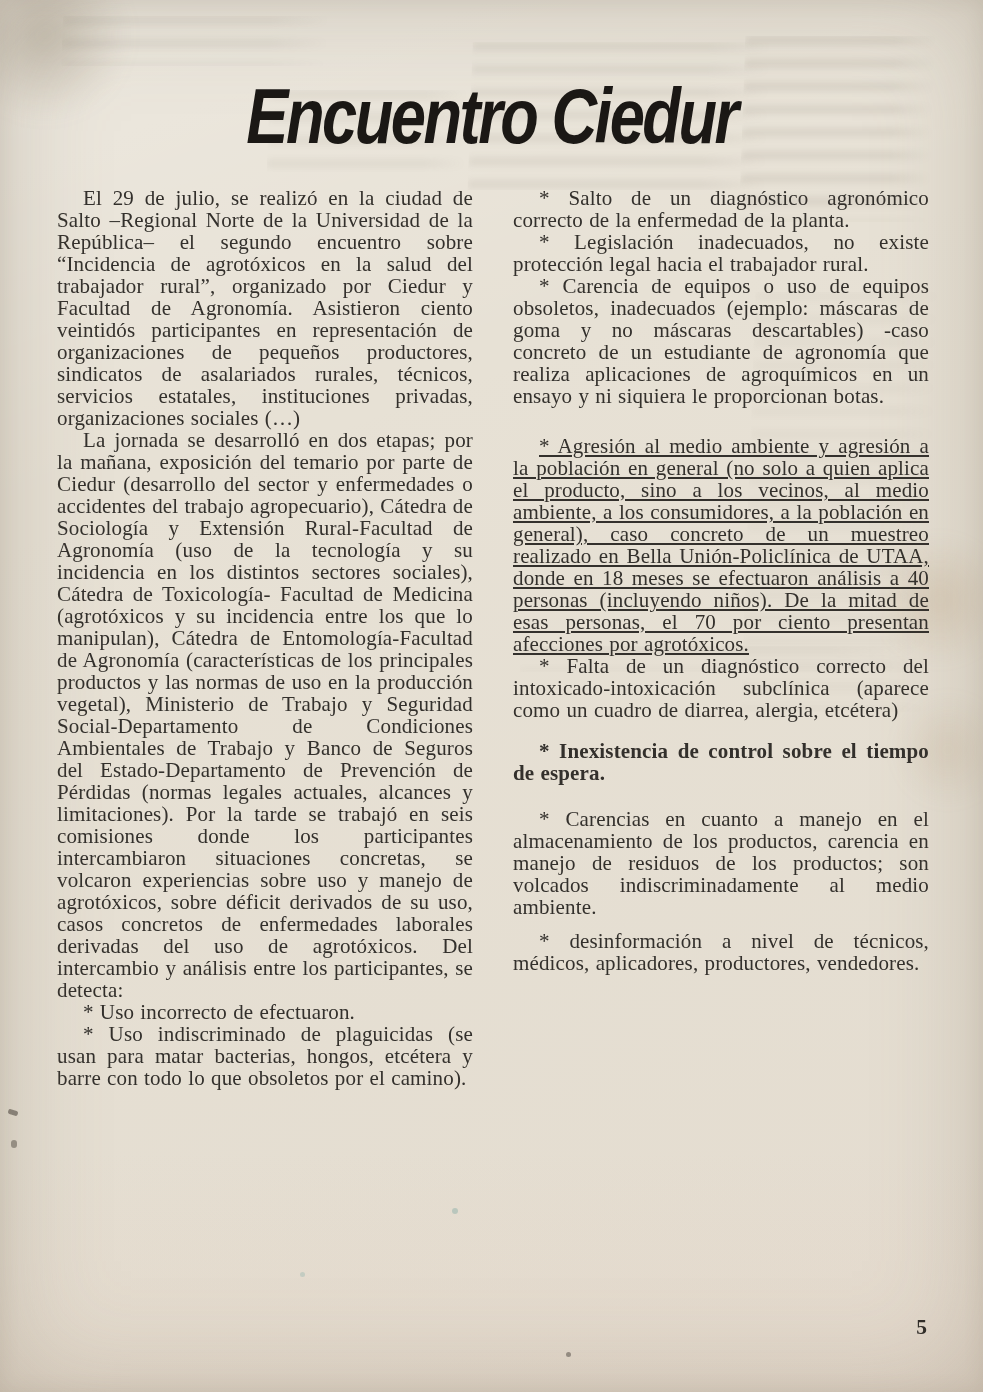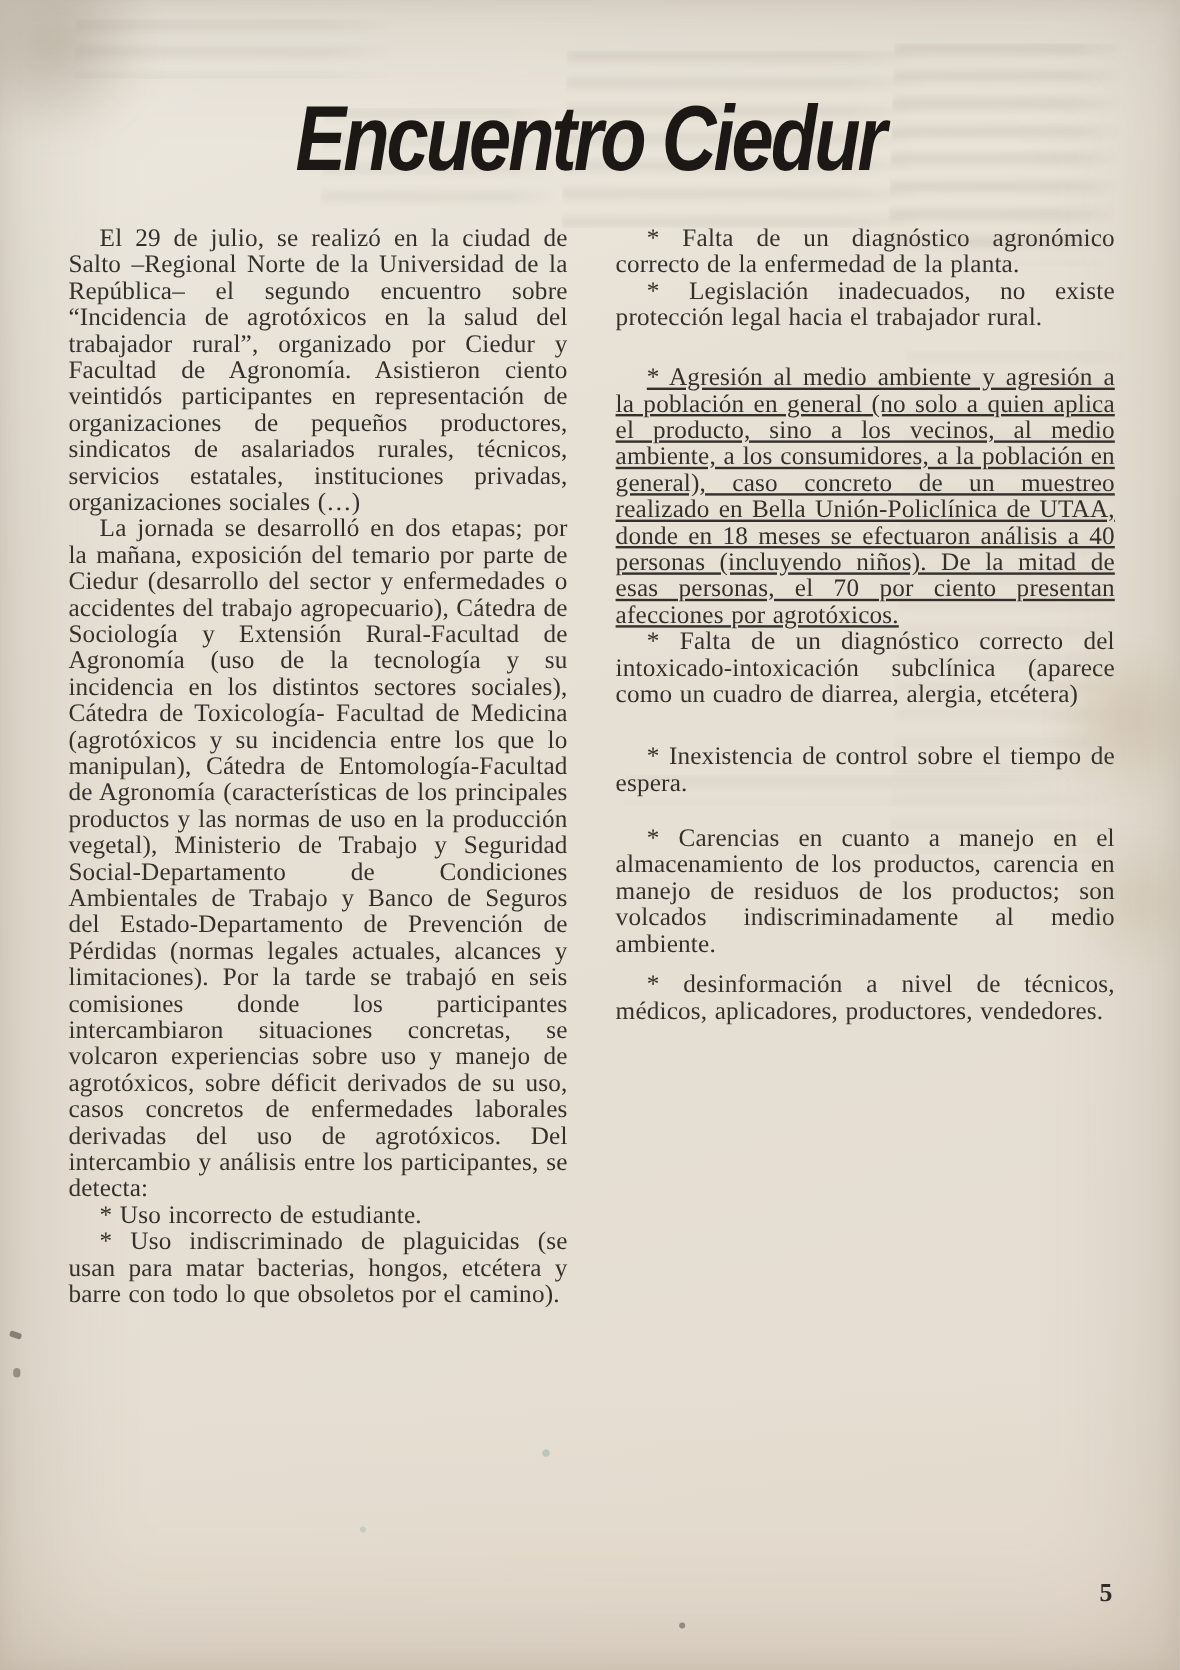--- a/index.html
+++ b/index.html
@@ -41,21 +41,21 @@
   }
   .col{
     width:416px;
     font-size:21px;line-height:22px;
     text-align:justify;
     letter-spacing:.15px;word-spacing:.8px;
     hyphens:auto;-webkit-hyphens:auto;
   }
   .para{margin:0;text-indent:26px;}
   .gap-28{margin-top:28px;text-decoration:underline;}
-  .gap-22{margin-top:30px;}
+  .gap-22{margin-top:19px;font-weight:bold;}
   .gap-12{margin-top:12px;}
   .gap-24{margin-top:24px;}
 
   .page-number{
     position:absolute;right:56px;top:1315px;
     font-size:21.5px;font-weight:bold;
     color:#2c2926;
   }
 
   
@@ -117,27 +117,28 @@
   <div class="speck sp4"></div>
   <div class="speck sp5"></div>
 
   <h1 class="title">Encuentro Ciedur</h1>
 
   <div class="columns">
 
     <div class="col">
       <p class="para">El 29 de julio, se realizó en la ciudad de Salto –Regional Norte de la Universidad de la República– el segundo encuentro sobre “Incidencia de agrotóxicos en la salud del trabajador rural”, organizado por Ciedur y Facultad de Agronomía. Asistieron ciento veintidós participantes en representación de organizaciones de pequeños productores, sindicatos de asalariados rurales, técnicos, servicios estatales, instituciones privadas, organizaciones sociales (…)</p>
       <p class="para">La jornada se desarrolló en dos etapas; por la mañana, exposición del temario por parte de Ciedur (desarrollo del sector y enfermedades o accidentes del trabajo agropecuario), Cátedra de Sociología y Extensión Rural-Facultad de Agronomía (uso de la tecnología y su incidencia en los distintos sectores sociales), Cátedra de Toxicología- Facultad de Medicina (agrotóxicos y su incidencia entre los que lo manipulan), Cátedra de Entomología-Facultad de Agronomía (características de los principales productos y las normas de uso en la producción vegetal), Ministerio de Trabajo y Seguridad Social-Departamento de Condiciones Ambientales de Trabajo y Banco de Seguros del Estado-Departamento de Prevención de Pérdidas (normas legales actuales, alcances y limitaciones). Por la tarde se trabajó en seis comisiones donde los participantes intercambiaron situaciones concretas, se volcaron experiencias sobre uso y manejo de agrotóxicos, sobre déficit derivados de su uso, casos concretos de enfermedades laborales derivadas del uso de agrotóxicos. Del intercambio y análisis entre los participantes, se detecta:</p>
-      <p class="para">* Uso incorrecto de estudiante.</p>
+      <p class="para">* Uso incorrecto de efectuaron.</p>
       <p class="para">* Uso indiscriminado de plaguicidas (se usan para matar bacterias, hongos, etcétera y barre con todo lo que obsoletos por el camino).</p>
     </div>
 
     <div class="col">
-      <p class="para">* Falta de un diagnóstico agronómico correcto de la enfermedad de la planta.</p>
+      <p class="para">* Salto de un diagnóstico agronómico correcto de la enfermedad de la planta.</p>
       <p class="para">* Legislación inadecuados, no existe protección legal hacia el trabajador rural.</p>
+      <p class="para">* Carencia de equipos o uso de equipos obsoletos, inadecuados (ejemplo: máscaras de goma y no máscaras descartables) -caso concreto de un estudiante de agronomía que realiza aplicaciones de agroquímicos en un ensayo y ni siquiera le proporcionan botas.</p>
       <p class="para gap-28">* Agresión al medio ambiente y agresión a la población en general (no solo a quien aplica el producto, sino a los vecinos, al medio ambiente, a los consumidores, a la población en general), caso concreto de un muestreo realizado en Bella Unión-Policlínica de UTAA, donde en 18 meses se efectuaron análisis a 40 personas (incluyendo niños). De la mitad de esas personas, el 70 por ciento presentan afecciones por agrotóxicos.</p>
       <p class="para">* Falta de un diagnóstico correcto del intoxicado-intoxicación subclínica (aparece como un cuadro de diarrea, alergia, etcétera)</p>
       <p class="para gap-22">* Inexistencia de control sobre el tiempo de espera.</p>
       <p class="para gap-24">* Carencias en cuanto a manejo en el almacenamiento de los productos, carencia en manejo de residuos de los productos; son volcados indiscriminadamente al medio ambiente.</p>
       <p class="para gap-12">* desinformación a nivel de técnicos, médicos, aplicadores, productores, vendedores.</p>
     </div>
 
   </div>
 
   <div class="page-number">5</div>

